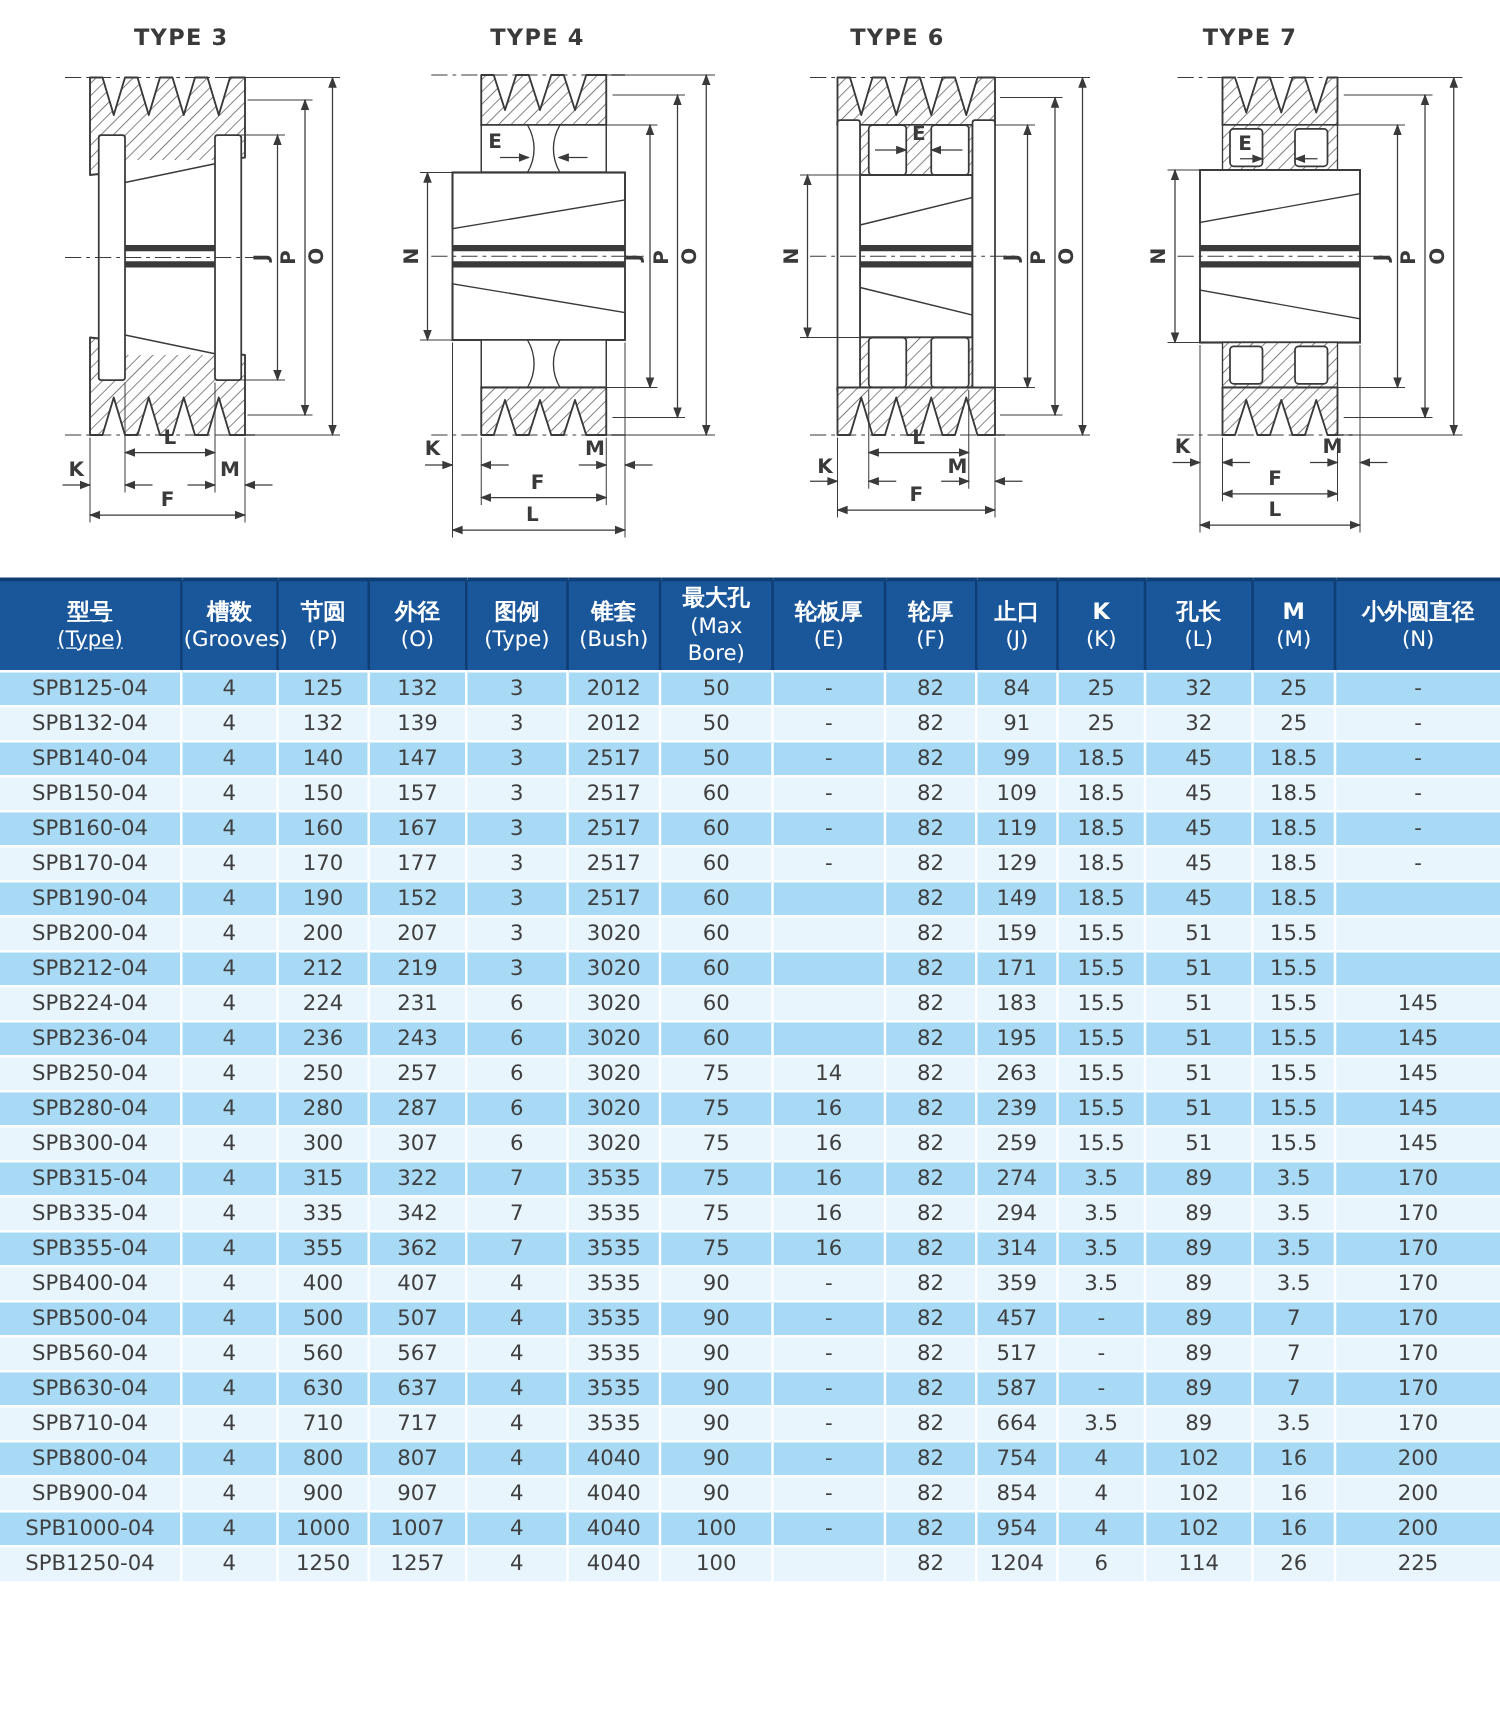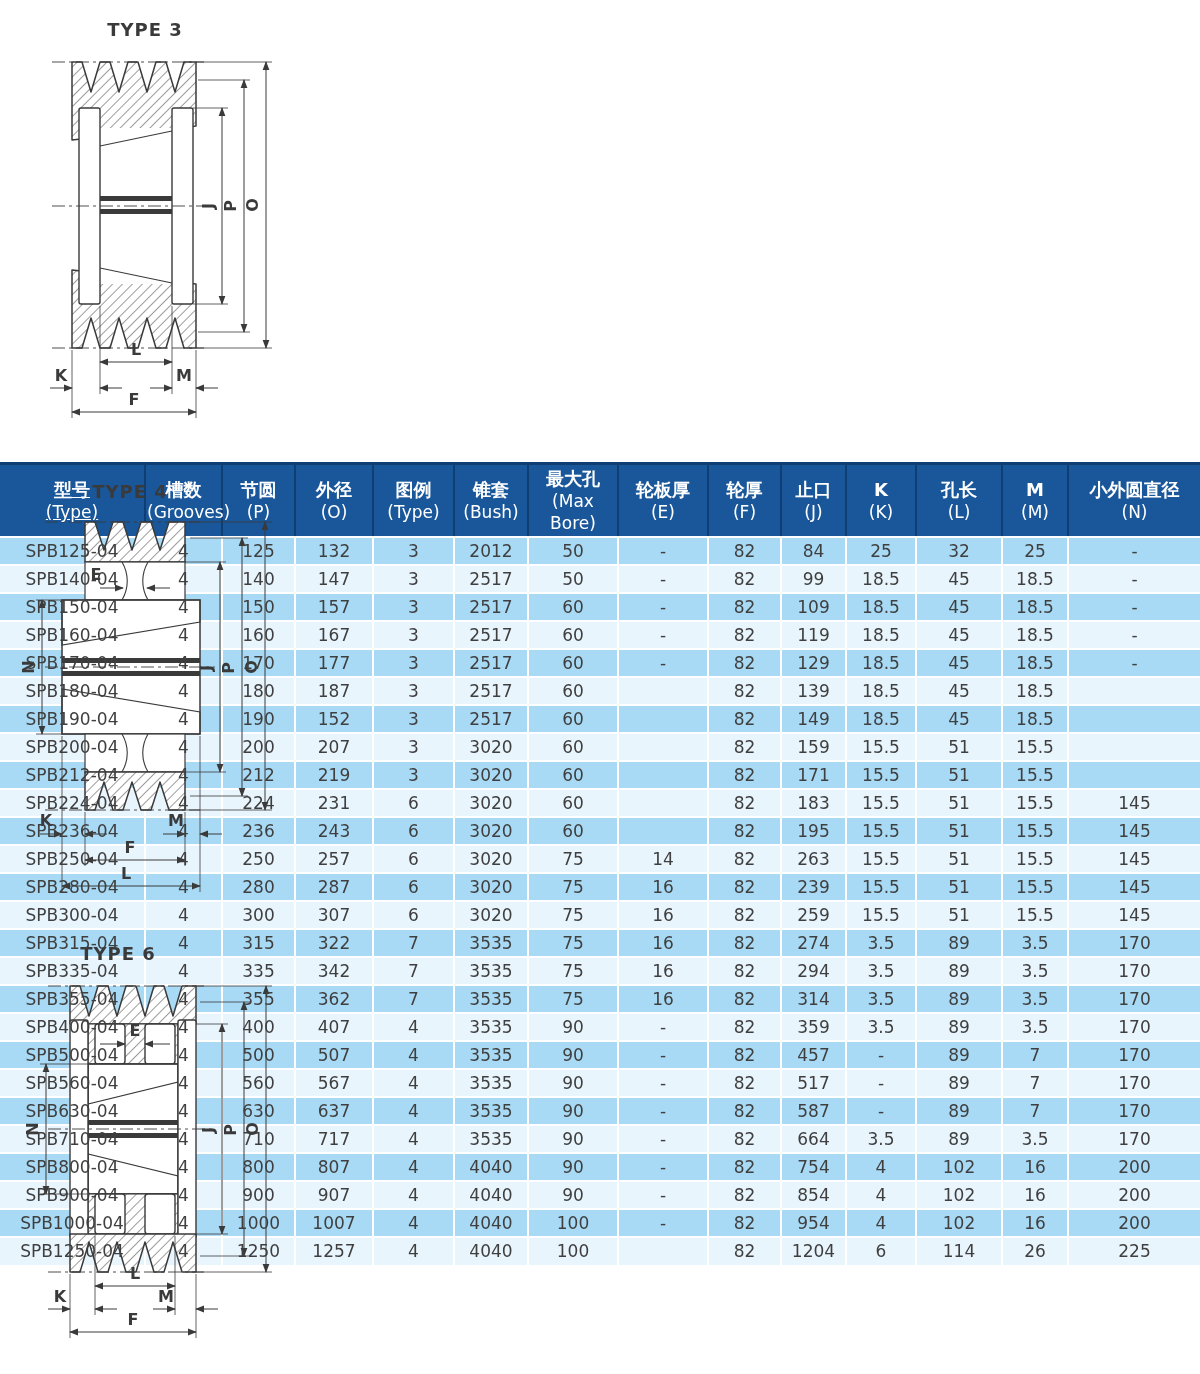--- a/index.html
+++ b/index.html
@@ -5,21 +5,21 @@
   :root{
     --header-bg:#1a579a; --header-divider:#0e3e74;
     --row-dark:#a8daf5; --row-light:#e9f5fd;
     --cell-text:#3f3f3f; --line:#3a3a3a;
   }
   *{box-sizing:border-box; margin:0; padding:0;}
   body{
     width:1200px; height:1374px; background:#ffffff; overflow:hidden;
     font-family:"DejaVu Sans","Liberation Sans",sans-serif; color:var(--cell-text);
   }
-  .drawings{display:flex; width:1200px; height:462px; background:#fff;flex-direction:column;}
+  .drawings{display:flex; width:1200px; height:462px; background:#fff;}
   .panel{width:300px; height:462px;}
   .panel svg{display:block;}
   .panel text{fill:var(--line); font-family:"DejaVu Sans","Liberation Sans",sans-serif;}
   .panel .title{font-size:18px; font-weight:bold; letter-spacing:1px;}
   .panel .dim{font-size:16px; font-weight:bold;}
   .ol{stroke:var(--line); stroke-width:1.5; stroke-linejoin:round;}
   .thin{stroke:var(--line); stroke-width:1.1; fill:none;}
   .ext{stroke:var(--line); stroke-width:0.8;}
   .dln{stroke:var(--line); stroke-width:1;}
   .cl{stroke:var(--line); stroke-width:0.9; stroke-dasharray:13 4 3 4;}
@@ -388,20 +388,36 @@
         <td>50</td>
         <td>-</td>
         <td>82</td>
         <td>84</td>
         <td>25</td>
         <td>32</td>
         <td>25</td>
         <td>-</td>
       </tr>
       <tr>
+        <td>SPB132-04</td>
+        <td>4</td>
+        <td>132</td>
+        <td>139</td>
+        <td>3</td>
+        <td>2012</td>
+        <td>50</td>
+        <td>-</td>
+        <td>82</td>
+        <td>91</td>
+        <td>25</td>
+        <td>32</td>
+        <td>25</td>
+        <td>-</td>
+      </tr>
+      <tr>
         <td>SPB140-04</td>
         <td>4</td>
         <td>140</td>
         <td>147</td>
         <td>3</td>
         <td>2517</td>
         <td>50</td>
         <td>-</td>
         <td>82</td>
         <td>99</td>
@@ -450,36 +466,20 @@
         <td>3</td>
         <td>2517</td>
         <td>60</td>
         <td>-</td>
         <td>82</td>
         <td>129</td>
         <td>18.5</td>
         <td>45</td>
         <td>18.5</td>
         <td>-</td>
-      </tr>
-      <tr>
-        <td>SPB180-04</td>
-        <td>4</td>
-        <td>180</td>
-        <td>187</td>
-        <td>3</td>
-        <td>2517</td>
-        <td>60</td>
-        <td></td>
-        <td>82</td>
-        <td>139</td>
-        <td>18.5</td>
-        <td>45</td>
-        <td>18.5</td>
-        <td></td>
       </tr>
       <tr>
         <td>SPB190-04</td>
         <td>4</td>
         <td>190</td>
         <td>152</td>
         <td>3</td>
         <td>2517</td>
         <td>60</td>
         <td></td>

